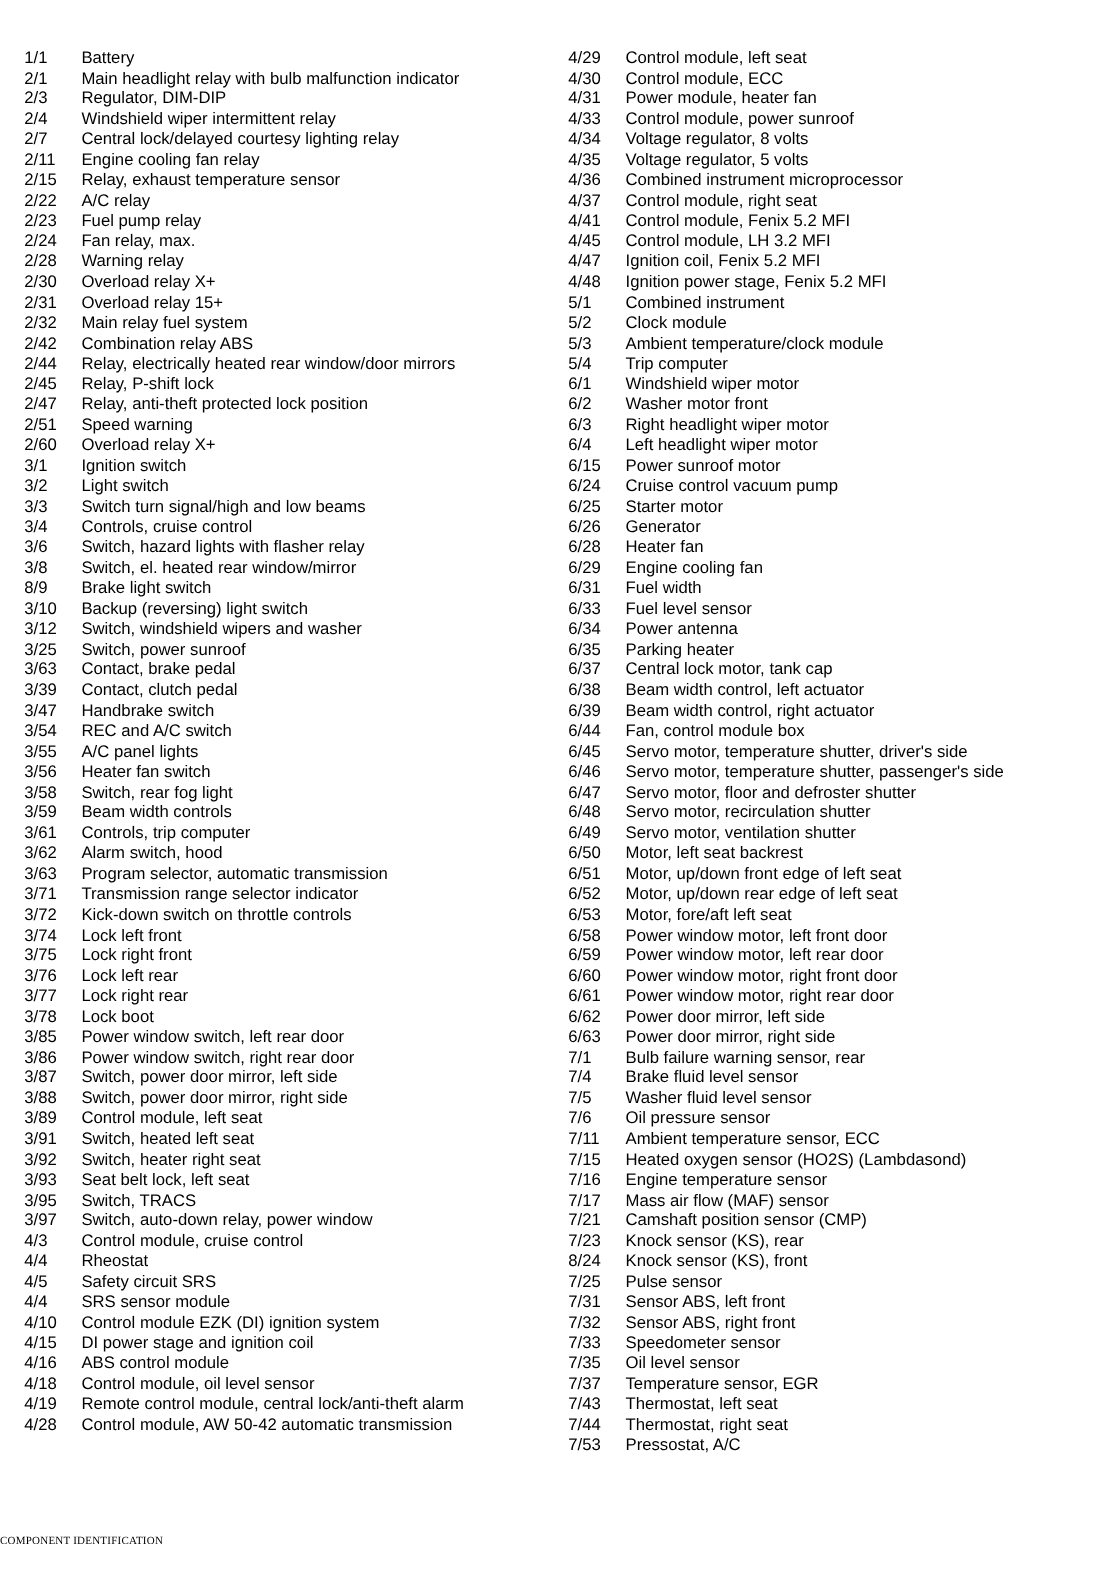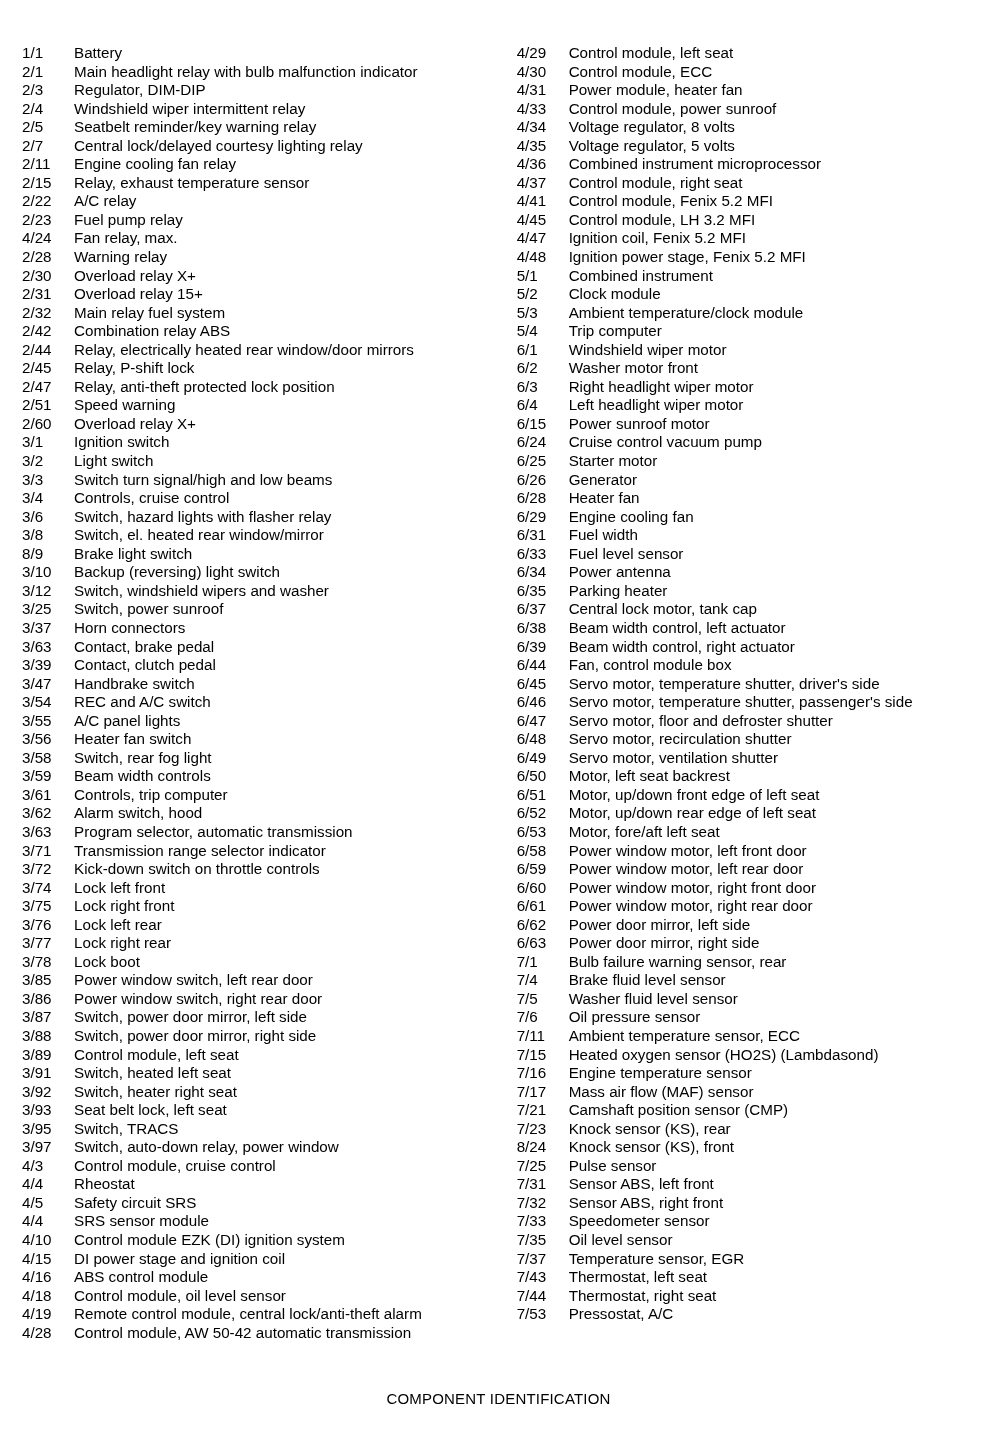--- a/index.html
+++ b/index.html
@@ -51,23 +51,24 @@
     letter-spacing: 0px;
   }
   .desc {
     flex: 1 1 auto;
   }
   .footer {
     position: absolute;
     left: 0;
     right: 0;
     bottom: 31px;
-    text-align: center;
-    font-size: 15px;
+    text-align: left;
+    font-size: 10px;
     letter-spacing: 0.2px;
+    font-family: Liberation Serif, serif;
   }
 </style>
 </head>
 <body>
 
 <div class="page">
   <div class="columns">
     <div class="column col-left" id="left-column">
         <div class="entry">
           <span class="code">1/1</span>
@@ -79,45 +80,41 @@
         </div>
         <div class="entry">
           <span class="code">2/3</span>
           <span class="desc">Regulator, DIM-DIP</span>
         </div>
         <div class="entry">
           <span class="code">2/4</span>
           <span class="desc">Windshield wiper intermittent relay</span>
         </div>
         <div class="entry">
-          <span class="code">2/5</span>
-          <span class="desc">Seatbelt reminder/key warning relay</span>
-        </div>
-        <div class="entry">
           <span class="code">2/7</span>
           <span class="desc">Central lock/delayed courtesy lighting relay</span>
         </div>
         <div class="entry">
           <span class="code">2/11</span>
           <span class="desc">Engine cooling fan relay</span>
         </div>
         <div class="entry">
           <span class="code">2/15</span>
           <span class="desc">Relay, exhaust temperature sensor</span>
         </div>
         <div class="entry">
           <span class="code">2/22</span>
           <span class="desc">A/C relay</span>
         </div>
         <div class="entry">
           <span class="code">2/23</span>
           <span class="desc">Fuel pump relay</span>
         </div>
         <div class="entry">
-          <span class="code">4/24</span>
+          <span class="code">2/24</span>
           <span class="desc">Fan relay, max.</span>
         </div>
         <div class="entry">
           <span class="code">2/28</span>
           <span class="desc">Warning relay</span>
         </div>
         <div class="entry">
           <span class="code">2/30</span>
           <span class="desc">Overload relay X+</span>
         </div>
@@ -185,24 +182,20 @@
           <span class="code">3/10</span>
           <span class="desc">Backup (reversing) light switch</span>
         </div>
         <div class="entry">
           <span class="code">3/12</span>
           <span class="desc">Switch, windshield wipers and washer</span>
         </div>
         <div class="entry">
           <span class="code">3/25</span>
           <span class="desc">Switch, power sunroof</span>
-        </div>
-        <div class="entry">
-          <span class="code">3/37</span>
-          <span class="desc">Horn connectors</span>
         </div>
         <div class="entry">
           <span class="code">3/63</span>
           <span class="desc">Contact, brake pedal</span>
         </div>
         <div class="entry">
           <span class="code">3/39</span>
           <span class="desc">Contact, clutch pedal</span>
         </div>
         <div class="entry">

